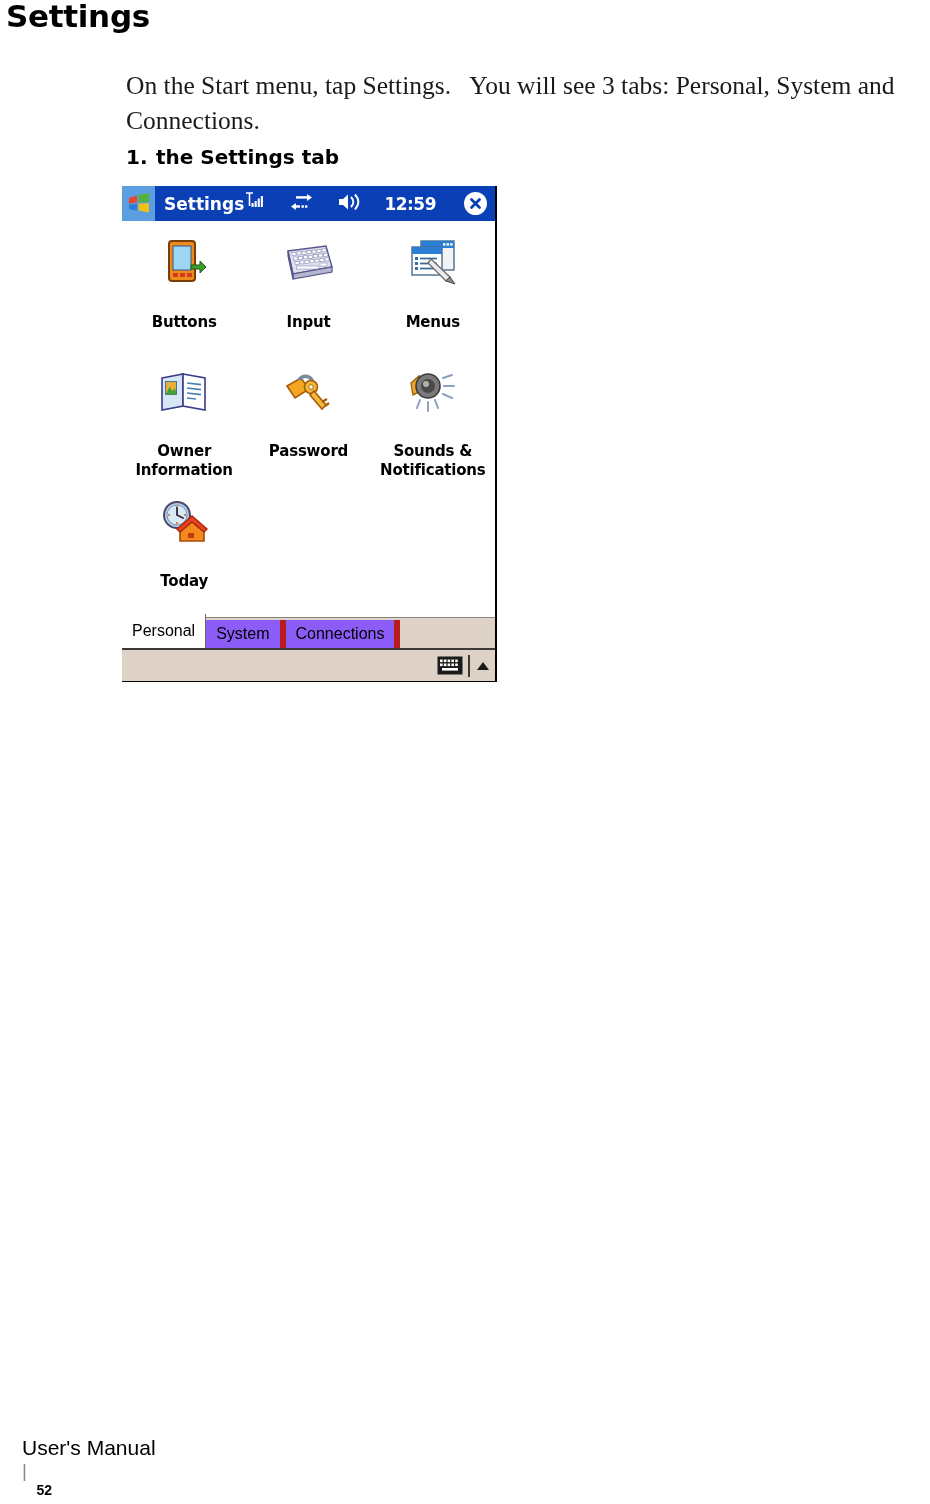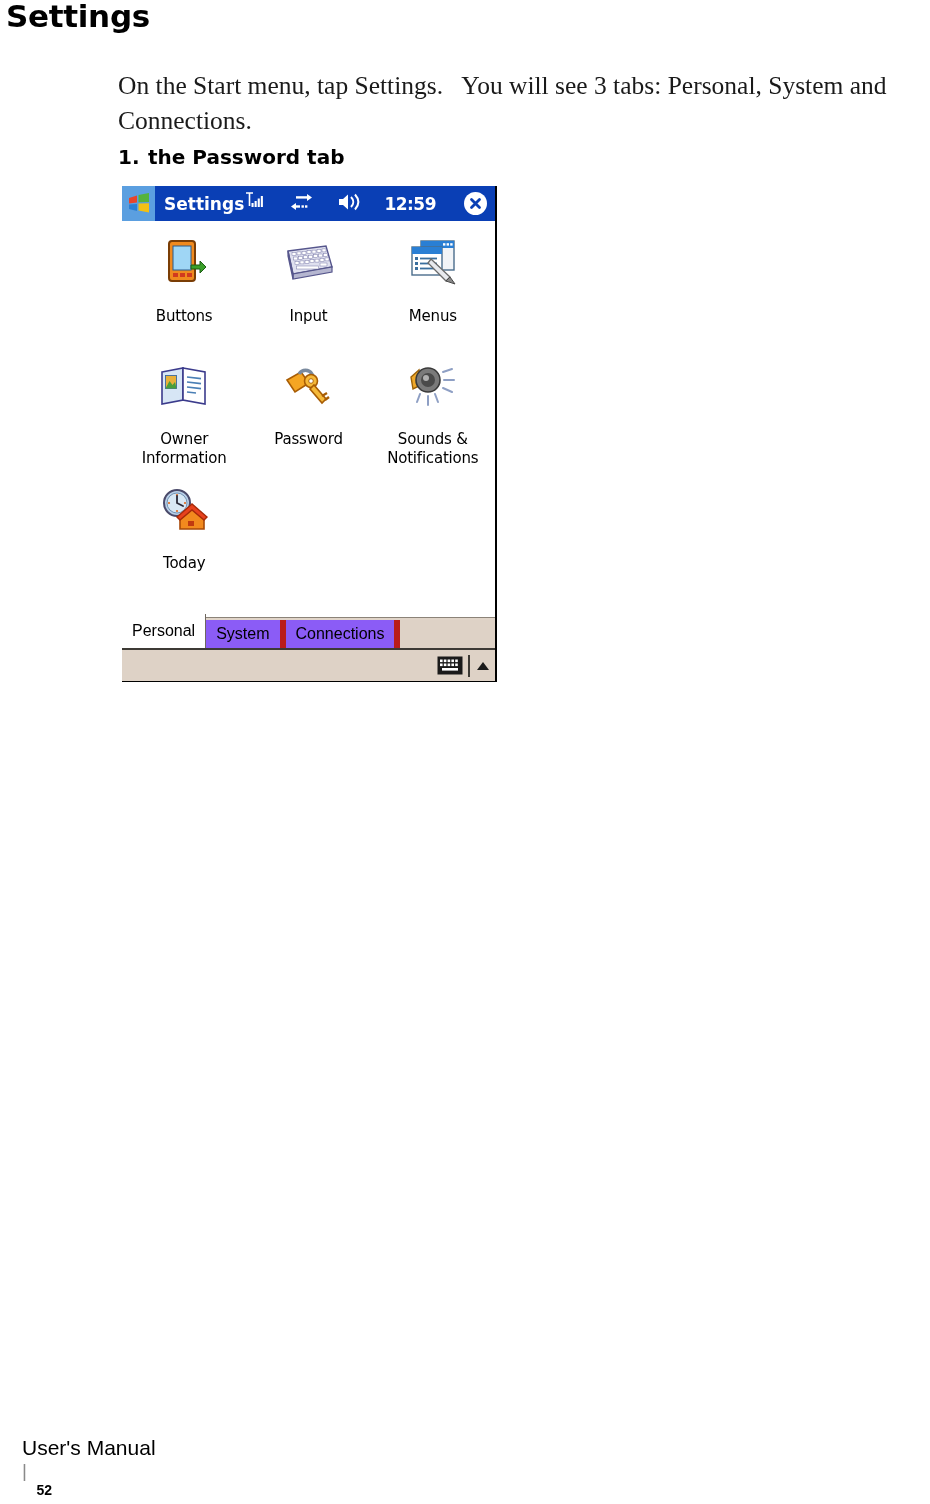--- a/index.html
+++ b/index.html
@@ -24,21 +24,21 @@
     font-weight: bold;
     font-size: 31px;
     letter-spacing: -0.3px;
     color: #000000;
     line-height: 36px;
   }
 
   
   .body-block {
     position: absolute;
-    left: 118px;
+    left: 126px;
     top: 68px;
     width: 790px;
   }
   .body-para {
     font-family: "Liberation Serif", serif;
     font-size: 25.5px;
     line-height: 35px;
     color: #1a1a1a;
     margin: 0;
     white-space: pre-wrap;
@@ -139,23 +139,23 @@
     padding-top: 4px;
   }
   .icon-art {
     height: 56px;
     width: 60px;
     display: flex;
     align-items: center;
     justify-content: center;
   }
   .icon-label {
-    margin-top: 16px;
+    margin-top: 22px;
     font-family: "DejaVu Sans", sans-serif;
-    font-weight: normal;
+    font-weight: bold;
     font-size: 15px;
     color: #000000;
     text-align: center;
     line-height: 19px;
     letter-spacing: -0.2px;
   }
   .row-gap-1 { height: 28px; }
   .row-gap-2 { height: 10px; }
 
   
@@ -250,21 +250,21 @@
 </style>
 </head>
 <body>
 
 <div class="page-heading">Settings</div>
 
 <div class="body-block">
   <p class="body-para">On the Start menu, tap Settings.   You will see 3 tabs: Personal, System and Connections.</p>
   <div class="list-item">
     <span class="list-num">1.</span>
-    <span class="list-text">the Password tab</span>
+    <span class="list-text">the Settings tab</span>
   </div>
 </div>
 
 <div class="pda-figure">
 
   <div class="pda-titlebar">
     <div class="start-flag">
       <svg width="22" height="21" viewBox="0 0 22 21">
         <path d="M1,5 L9,2.5 L9,9.5 L1,10.5 Z" fill="#e8452b"></path>
         <path d="M10.5,2 L21,0 L21,9 L10.5,9.3 Z" fill="#55b33b"></path>

